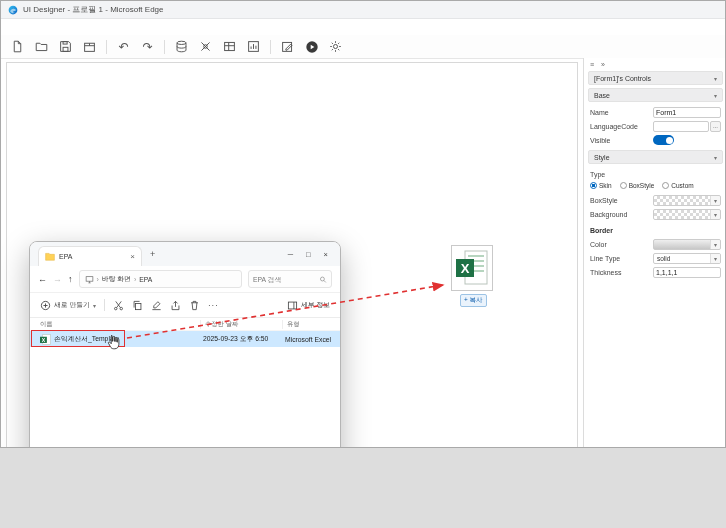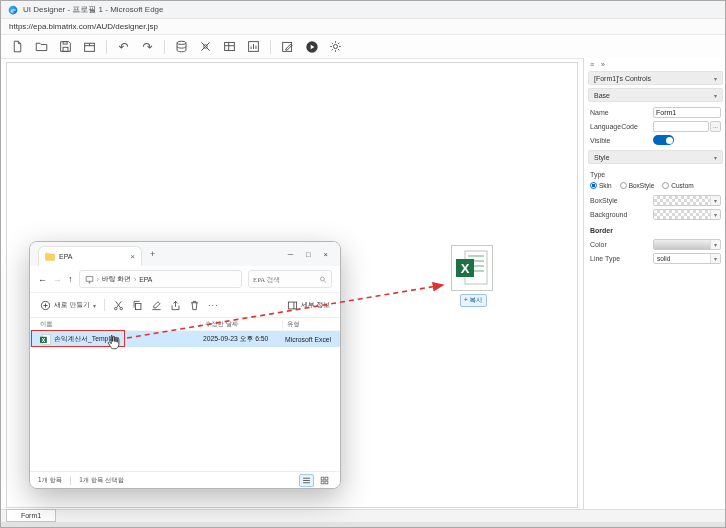--- a/index.html
+++ b/index.html
@@ -1,17 +1,17 @@
 <!DOCTYPE html>
 <html><head>
 <meta charset="utf-8">
 <style>
   *{box-sizing:border-box;margin:0;padding:0}
   html,body{background:#ddd}
-  #screen{position:relative;width:726px;height:528px;background:#fff;overflow:hidden;
+  #screen{position:relative;width:726px;height:448px;background:#fff;overflow:hidden;
     font-family:"Liberation Sans",sans-serif;border:1px solid #a9a9a9}
   svg{display:block}
 
   
   .titlebar{position:absolute;left:0;top:0;width:100%;height:18px;background:#f3f4f6;border-bottom:1px solid #e4e5e7;display:flex;align-items:center;gap:5px;padding-left:7px}
   .title{font-size:8px;color:#4a4a4a}
   .urlbar{position:absolute;left:0;top:18px;width:100%;height:16px;background:#fbfbfc;border-bottom:1px solid #e9e9e9;display:flex;align-items:center;padding-left:8px;font-size:8px;color:#333}
   .toolbar{position:absolute;left:0;top:34px;width:100%;height:24px;background:#fdfdfd;border-bottom:1px solid #e6e6e6;display:flex;align-items:center;gap:3px;padding-left:6px}
   .tbtn{width:21px;height:19px;display:flex;align-items:center;justify-content:center;background:none;border:none;color:#555;font-size:12px;font-family:inherit}
   .tdiv{width:1px;height:14px;background:#ddd;margin:0 3px}
@@ -51,21 +51,21 @@
   .ex-tab{height:20px;width:104px;background:#fff;border:1px solid #e3e3e3;border-bottom:none;border-radius:6px 6px 0 0;display:flex;align-items:center;gap:4px;padding:0 6px;font-size:7px;color:#333}
   .ex-tab-close{margin-left:auto;color:#666;font-size:8px}
   .ex-newtab{font-size:9px;color:#555;margin-left:8px;align-self:center}
   .ex-wbtns{margin-left:auto;display:flex;gap:13px;align-self:center;font-size:7.5px;color:#444;padding-right:4px}
   .ex-nav{height:27px;display:flex;align-items:center;gap:6px;padding:0 8px;background:#fff;border-bottom:1px solid #f0f0f0}
   .navb{font-size:9px;color:#333}
   .navb.dis{color:#c3c3c3}
   .ex-crumb{flex:1;height:18px;border:1px solid #e4e4e4;background:#fdfdfd;border-radius:3px;display:flex;align-items:center;gap:3px;padding:0 5px;font-size:6.8px;color:#333;overflow:hidden}
   .sep{color:#999;font-size:7px}
   .ex-search{width:84px;height:18px;border:1px solid #e4e4e4;background:#fdfdfd;border-radius:3px;display:flex;align-items:center;padding:0 4px;gap:2px}
-  .ex-search input{border:none;outline:none;width:100%;font-size:6.8px;font-family:Liberation Serif, serif;background:transparent;color:#333}
+  .ex-search input{border:none;outline:none;width:100%;font-size:6.8px;font-family:Liberation Sans, sans-serif;background:transparent;color:#333}
   .ex-cmd{height:25px;display:flex;align-items:center;gap:8px;padding:0 10px;border-bottom:1px solid #ececec}
   .ex-new{display:flex;align-items:center;gap:3px;font-size:6.8px;color:#333}
   .cbtn{display:flex;align-items:center;color:#444;background:none;border:none;padding:0}
   .vdiv{width:1px;height:12px;background:#e0e0e0}
   .more{font-size:8px;color:#444;letter-spacing:1px}
   .ex-details{margin-left:auto;display:flex;align-items:center;gap:3px;font-size:6.8px;color:#333}
   .ex-cols{height:13px;display:flex;align-items:center;font-size:6.3px;color:#666;padding-left:10px;border-bottom:1px solid #f5f5f5}
   .c-name{width:160px}
   .c-date{width:82px;border-left:1px solid #eee;padding-left:4px}
   .c-type{flex:1;border-left:1px solid #eee;padding-left:4px}
@@ -102,23 +102,20 @@
         <stop offset="0" stop-color="#35c1f1"></stop>
             <stop offset="1" stop-color="#0b63c5"></stop>
       </linearGradient>
         </defs>
       <circle cx="8" cy="8" r="7" fill="url(#eg)"></circle>
       <path d="M3.5 10c1-3 4-4.5 7-3.5 2 .6 2.5 2 1.5 2.5-1.5.8-4.5.2-4 2 .3 1.3 2.5 1.6 4 1-2 2.2-6.8 1.8-8.5-2z" fill="#fff" opacity=".55"></path>
     </svg>
     <span class="title">UI Designer - 프로필 1 - Microsoft Edge</span>
   </div>
 
-  <div class="urlbar">
-    <span>https://epa.bimatrix.com/AUD/designer.jsp</span>
-  </div>
 
   <div class="toolbar">
     <button class="tbtn">
       <svg width="13" height="13" viewBox="0 0 16 16" stroke="#555" fill="none" stroke-width="1.2">
           <path d="M4 1.5h5l3 3v10H4z"></path>
           <path d="M9 1.5v3h3"></path>
         </svg>
       </button>
     <button class="tbtn">
       <svg width="13" height="13" viewBox="0 0 16 16" stroke="#555" fill="none" stroke-width="1.2">
@@ -282,20 +279,26 @@
     </div>
     <div class="prow">
       <span class="plabel">Line Type</span>
       <span class="pctrl">
           <span class="pdrop">
         <span class="dropval">solid</span>
         <span class="dd">
               <span class="chev">▾</span>
             </span>
           </span>
+        </span>
+    </div>
+    <div class="prow">
+      <span class="plabel">Thickness</span>
+      <span class="pctrl">
+          <input class="pinput" value="1,1,1,1" style="">
         </span>
     </div>
   </div>
 
   <div class="dropped">
     <svg width="32" height="36" viewBox="0 0 32 36">
       <rect x="9" y="1" width="22" height="33" fill="#fff" stroke="#b9c4bc" stroke-width="1"></rect>
       <path d="M12 6h16M12 11h16M12 16h16M12 21h16" stroke="#9fc7ab" stroke-width="1.4"></path>
       <rect x="0" y="9" width="18" height="18" fill="#1e7145"></rect>
       <text x="9" y="23" font-size="13" font-weight="bold" fill="#fff" text-anchor="middle" font-family="Liberation Sans, sans-serif">X</text>

